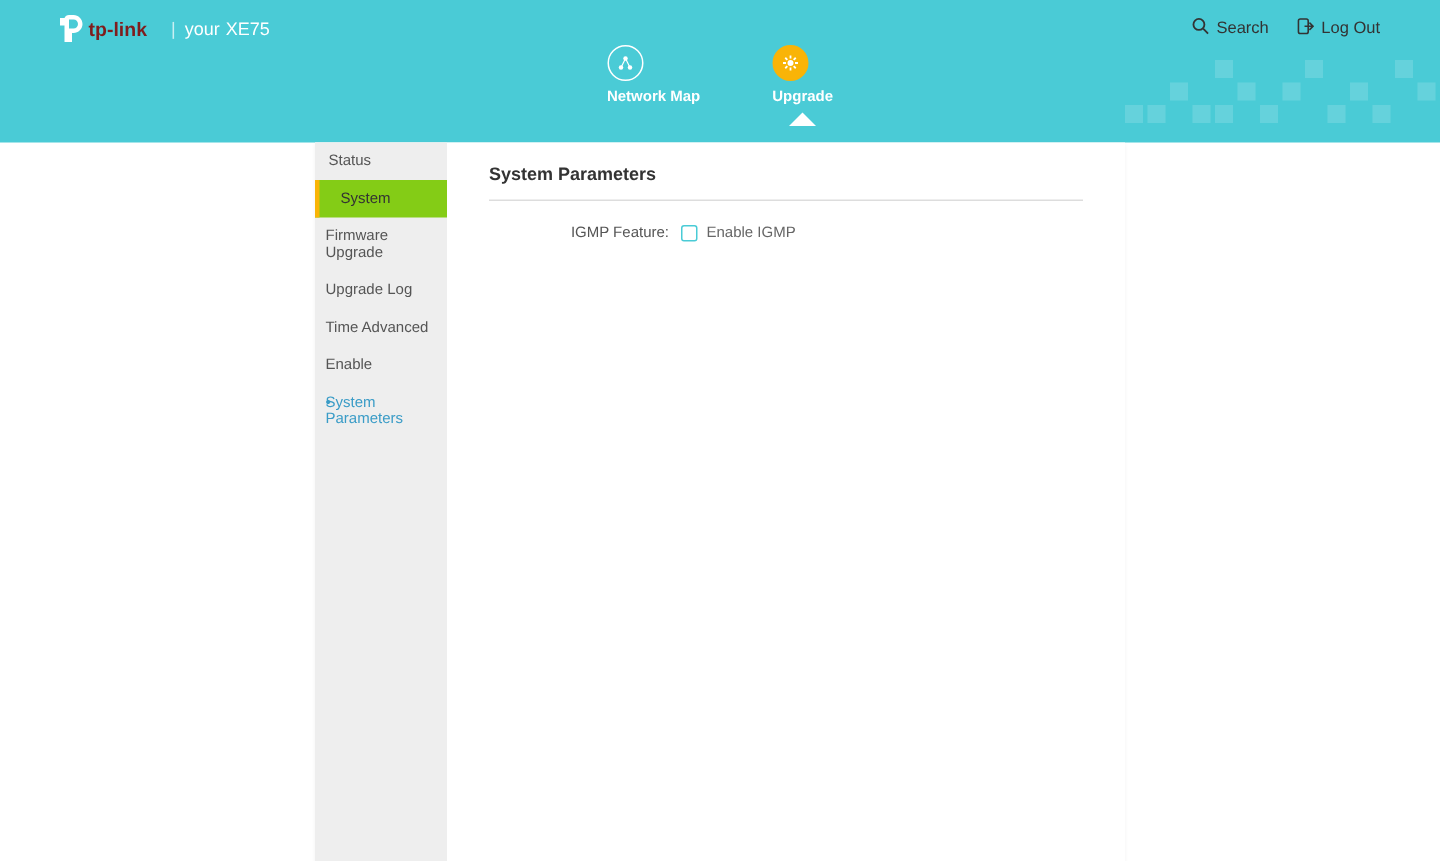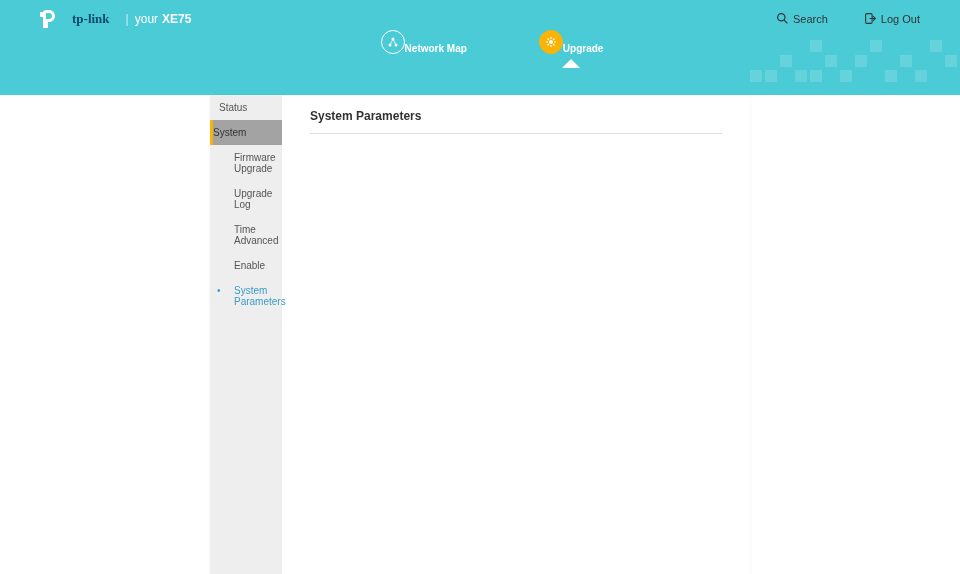--- a/index.html
+++ b/index.html
@@ -4,36 +4,36 @@
   <style>
     * { margin: 0; padding: 0; box-sizing: border-box; }
     body { font-family: Arial, sans-serif; font-size: 12px; color: #333; background: #fff; width: 960px; height: 574px; overflow: hidden; }
     .header { background: #4acbd6; height: 95px; position: relative; }
     .header-deco { position: absolute; right: 0; bottom: 0; opacity: 0.15; }
     .header-top { display: flex; align-items: center; padding: 10px 40px 0 40px; position: relative; z-index: 2; }
     .logo { display: flex; align-items: center; }
     .logo-icon { display: flex; align-items: center; }
     .product { color: #fff; font-size: 12px; margin-left: 10px; display: flex; align-items: center; }
     .product-sep { margin: 0 6px; opacity: 0.7; }
-    .header-right { margin-left: auto; display: flex; align-items: center; gap: 36px; }
+    .header-right { margin-left: auto; display: flex; align-items: center; gap: 18px; }
     .hdr-btn { display: flex; align-items: center; gap: 4px; color: #333; font-size: 11px; cursor: pointer; }
     .hdr-btn svg { width: 13px; height: 13px; }
     .tabs { display: flex; justify-content: center; gap: 48px; position: relative; z-index: 2; margin-top: 2px; }
-    .tab { display: flex; flex-direction: row; align-items: flex-end; cursor: pointer; position: relative; margin-left: 24px; }
+    .tab { display: flex; flex-direction: column; align-items: flex-start; cursor: pointer; position: relative; }
     .tab-icon { width: 24px; height: 24px; border-radius: 50%; border: 1.5px solid #fff; display: flex; align-items: center; justify-content: center; }
     .tab.active .tab-icon { background: #f9b407; border-color: #f9b407; }
     .tab-label { color: #fff; font-size: 10px; font-weight: bold; margin-top: 5px; }
     .tab.active::after { content: ""; position: absolute; bottom: -14px; left: 50%; transform: translateX(-50%); width: 0; height: 0; border-left: 9px solid transparent; border-right: 9px solid transparent; border-bottom: 9px solid #fff; }
     .panel { position: absolute; left: 217px; top: 95px; width: 540px; background: #fff; display: flex; min-height: 480px; box-shadow: 0 1px 3px rgba(0,0,0,0.05);}
     .panel { left: 50%; transform: translateX(-50%); }
     .panel-inner { display: flex; width: 100%; }
-    .side { width: 72px; background: #eeeeee; }
+    .side { width: 88px; background: #eeeeee; }
     .side-item { padding: 7px 9px; font-size: 10px; color: #555; cursor: pointer; }
-    .side-item.selected { background: #a3a3a3; color: #333; border-left: 3px solid #f9b407; padding-left: 0; }
-    .sub { padding-left: 24px; }
+    .side-item.selected { background: #84cc16; color: #333; border-left: 3px solid #f9b407; padding-left: 14px; }
+    .sub { padding-left: 7px; }
     .sub.current { color: #3a9cc7; position: relative; }
     .sub.current::before { content: "•"; position: absolute; left: 7px; color: #3a9cc7; }
     .content { flex: 1; padding: 14px 28px; }
     .content h2 { font-size: 12px; font-weight: bold; color: #333; margin-bottom: 10px; }
     .desc { font-size: 10px; color: #999; margin-bottom: 8px; }
     .divider { height: 1px; background: #ddd; margin-bottom: 16px; }
     .form-row { display: flex; align-items: center; margin-bottom: 10px; font-size: 10px; }
     .form-label { width: 128px; text-align: right; color: #555; padding-right: 8px; }
     .chk { width: 11px; height: 11px; border: 1px solid #4acbd6; border-radius: 2px; display: inline-block; margin-right: 6px; cursor: pointer; }
     .chk-label { color: #666; }
@@ -61,25 +61,25 @@
       <rect x="195" y="15" width="12" height="12"></rect>
     </g>
   </svg>
   <div class="header-top">
     <div class="logo">
       <span class="logo-icon">
         <svg width="16" height="18" viewBox="0 0 16 18">
             <path fill="#fff" d="M9 0c3.3 0 6 2.7 6 6s-2.7 6-6 6h-1v6H3V7H0V2h3c.5-1.2 1.6-2 3-2h3zm0 3H6v6h3c1.7 0 3-1.3 3-3s-1.3-3-3-3z"></path>
           </svg>
       </span>
-      <span style="color:#0c4a6e;font-weight:bold;font-size:13px;margin-left:16px;font-family:Liberation Serif, serif;">tp-link</span>
+      <span style="color:#7f1d1d;font-weight:bold;font-size:13px;margin-left:3px;">tp-link</span>
       <span class="product">
         <span class="product-sep">|</span>
         <span>your</span>
-        <span style="margin-left:4px;font-weight:700;">XE75</span>
+        <span style="margin-left:4px;font-weight:400;">XE75</span>
       </span>
     </div>
     <div class="header-right">
       <div class="hdr-btn">
         <span><svg viewBox="0 0 16 16">
               <circle cx="6.5" cy="6.5" r="4.5" fill="none" stroke="#333" stroke-width="1.5"></circle>
               <line x1="10" y1="10" x2="14" y2="14" stroke="#333" stroke-width="1.5"></line>
             </svg></span>
         <span>Search</span>
       </div>
@@ -123,15 +123,20 @@
       <div class="side-item selected">System</div>
       <div class="side-item sub">Firmware Upgrade</div>
       <div class="side-item sub">Upgrade Log</div>
       <div class="side-item sub">Time Advanced</div>
       <div class="side-item sub">Enable</div>
       <div class="side-item sub current">System Parameters</div>
     </div>
     <div class="content">
       <h2>System Parameters</h2>
       <div class="divider"></div>
+      <div class="form-row">
+        <div class="form-label">IGMP Feature:</div>
+        <span class="chk"></span>
+        <span class="chk-label">Enable IGMP</span>
+      </div>
     </div>
   </div>
 </div>
 
 </body></html>

